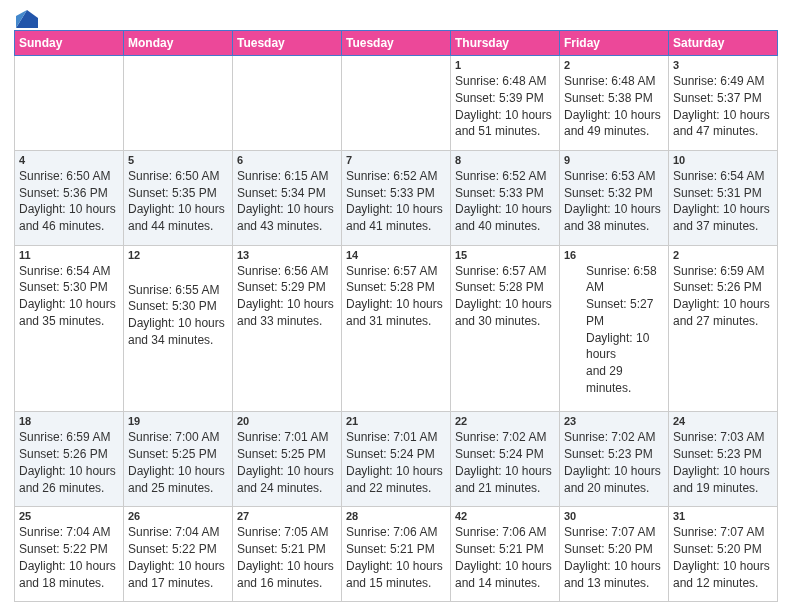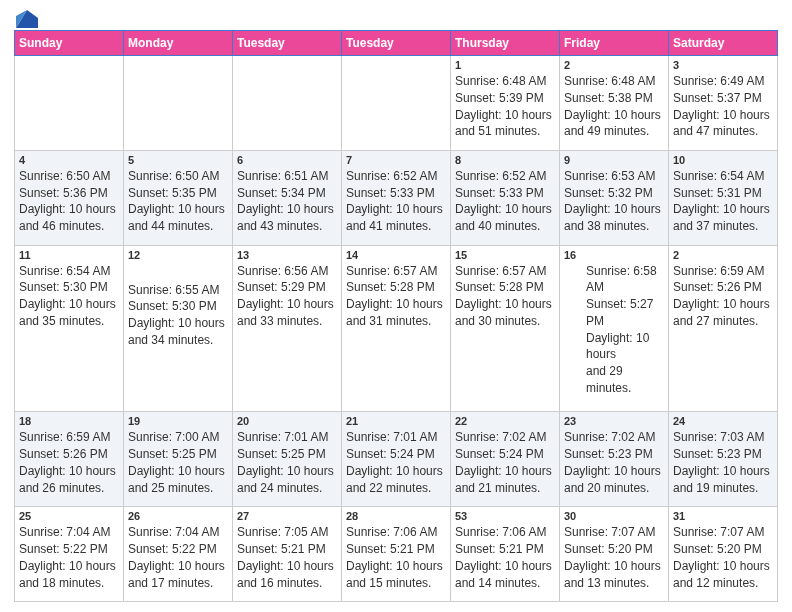--- a/index.html
+++ b/index.html
@@ -172,21 +172,21 @@
           </td>
           <td>
             <span class="day-num">5</span>
             <div class="day-info" style="white-space: pre-line;">Sunrise: 6:50 AM
 Sunset: 5:35 PM
 Daylight: 10 hours
 and 44 minutes.</div>
           </td>
           <td>
             <span class="day-num">6</span>
-            <div class="day-info" style="white-space: pre-line;">Sunrise: 6:51 AM
+            <div class="day-info" style="white-space: pre-line;">Sunrise: 6:15 AM
 Sunset: 5:34 PM
 Daylight: 10 hours
 and 43 minutes.</div>
           </td>
           <td>
             <span class="day-num">7</span>
             <div class="day-info" style="white-space: pre-line;">Sunrise: 6:52 AM
 Sunset: 5:33 PM
 Daylight: 10 hours
 and 41 minutes.</div>
@@ -338,21 +338,21 @@
 and 16 minutes.</div>
           </td>
           <td>
             <span class="day-num">28</span>
             <div class="day-info" style="white-space: pre-line;">Sunrise: 7:06 AM
 Sunset: 5:21 PM
 Daylight: 10 hours
 and 15 minutes.</div>
           </td>
           <td>
-            <span class="day-num">53</span>
+            <span class="day-num">42</span>
             <div class="day-info" style="white-space: pre-line;">Sunrise: 7:06 AM
 Sunset: 5:21 PM
 Daylight: 10 hours
 and 14 minutes.</div>
           </td>
           <td>
             <span class="day-num">30</span>
             <div class="day-info" style="white-space: pre-line;">Sunrise: 7:07 AM
 Sunset: 5:20 PM
 Daylight: 10 hours

